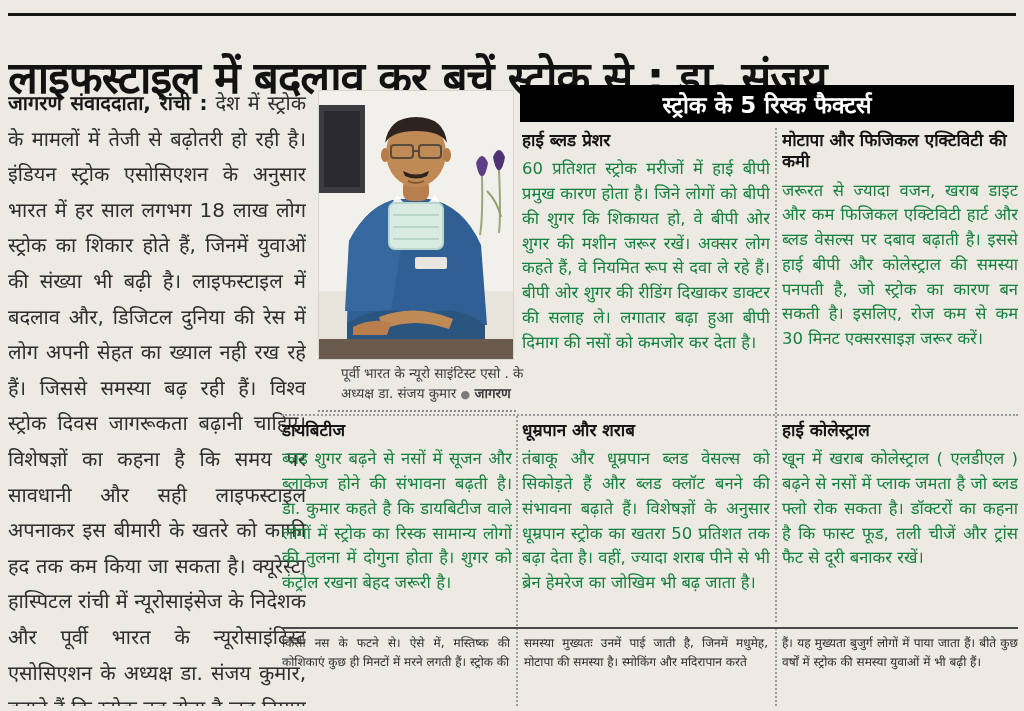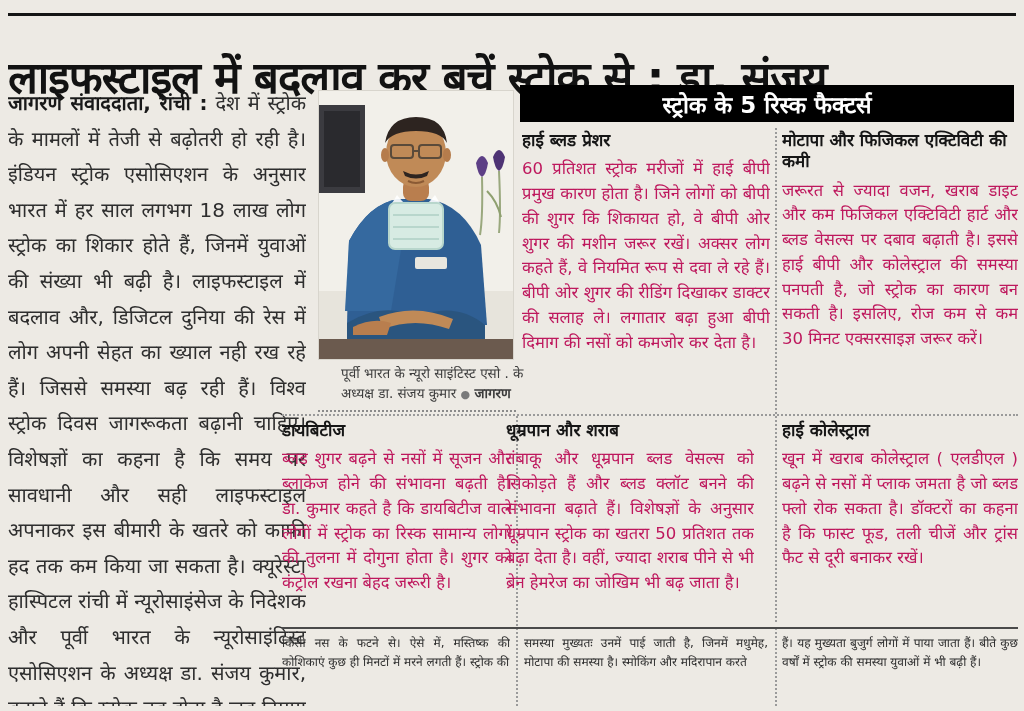--- a/index.html
+++ b/index.html
@@ -45,26 +45,26 @@
     background:#000000;color:#ffffff;
     display:flex;align-items:center;justify-content:center;
     font-size:23px;font-weight:bold;
   }
   
   .riskbox{overflow:hidden;}
   .riskbox h3{
     margin:0 0 6px 0;font-size:17px;line-height:1.25;color:#161616;
   }
   .riskbox p{
-    margin:0;font-size:16.5px;line-height:1.5;text-align:justify;color:#be185d;
+    margin:0;font-size:16.5px;line-height:1.5;text-align:justify;color:#15803d;
   }
   .box-bp{left:522px;top:130px;width:248px;height:280px;}
   .box-ob{left:782px;top:130px;width:236px;height:280px;}
   .box-db{left:282px;top:420px;width:230px;height:202px;}
-  .box-sm{left:506px;top:420px;width:248px;height:202px;}
+  .box-sm{left:522px;top:420px;width:248px;height:202px;}
   .box-ch{left:782px;top:420px;width:236px;height:202px;}
   
   .vsep{border-left:2px dotted #9a9a9a;width:0;}
   .vsep-1{left:775px;top:128px;height:494px;}
   .vsep-2{left:516px;top:416px;height:290px;}
   .vsep-3{left:775px;top:628px;height:78px;}
   .hsep-dotted{border-top:2px dotted #9a9a9a;height:0;}
   .hsep-row{left:282px;top:414px;width:736px;}
   .hsep-solid{left:282px;top:627px;width:736px;border-top:2px solid #4a4a4a;height:0;}
   

